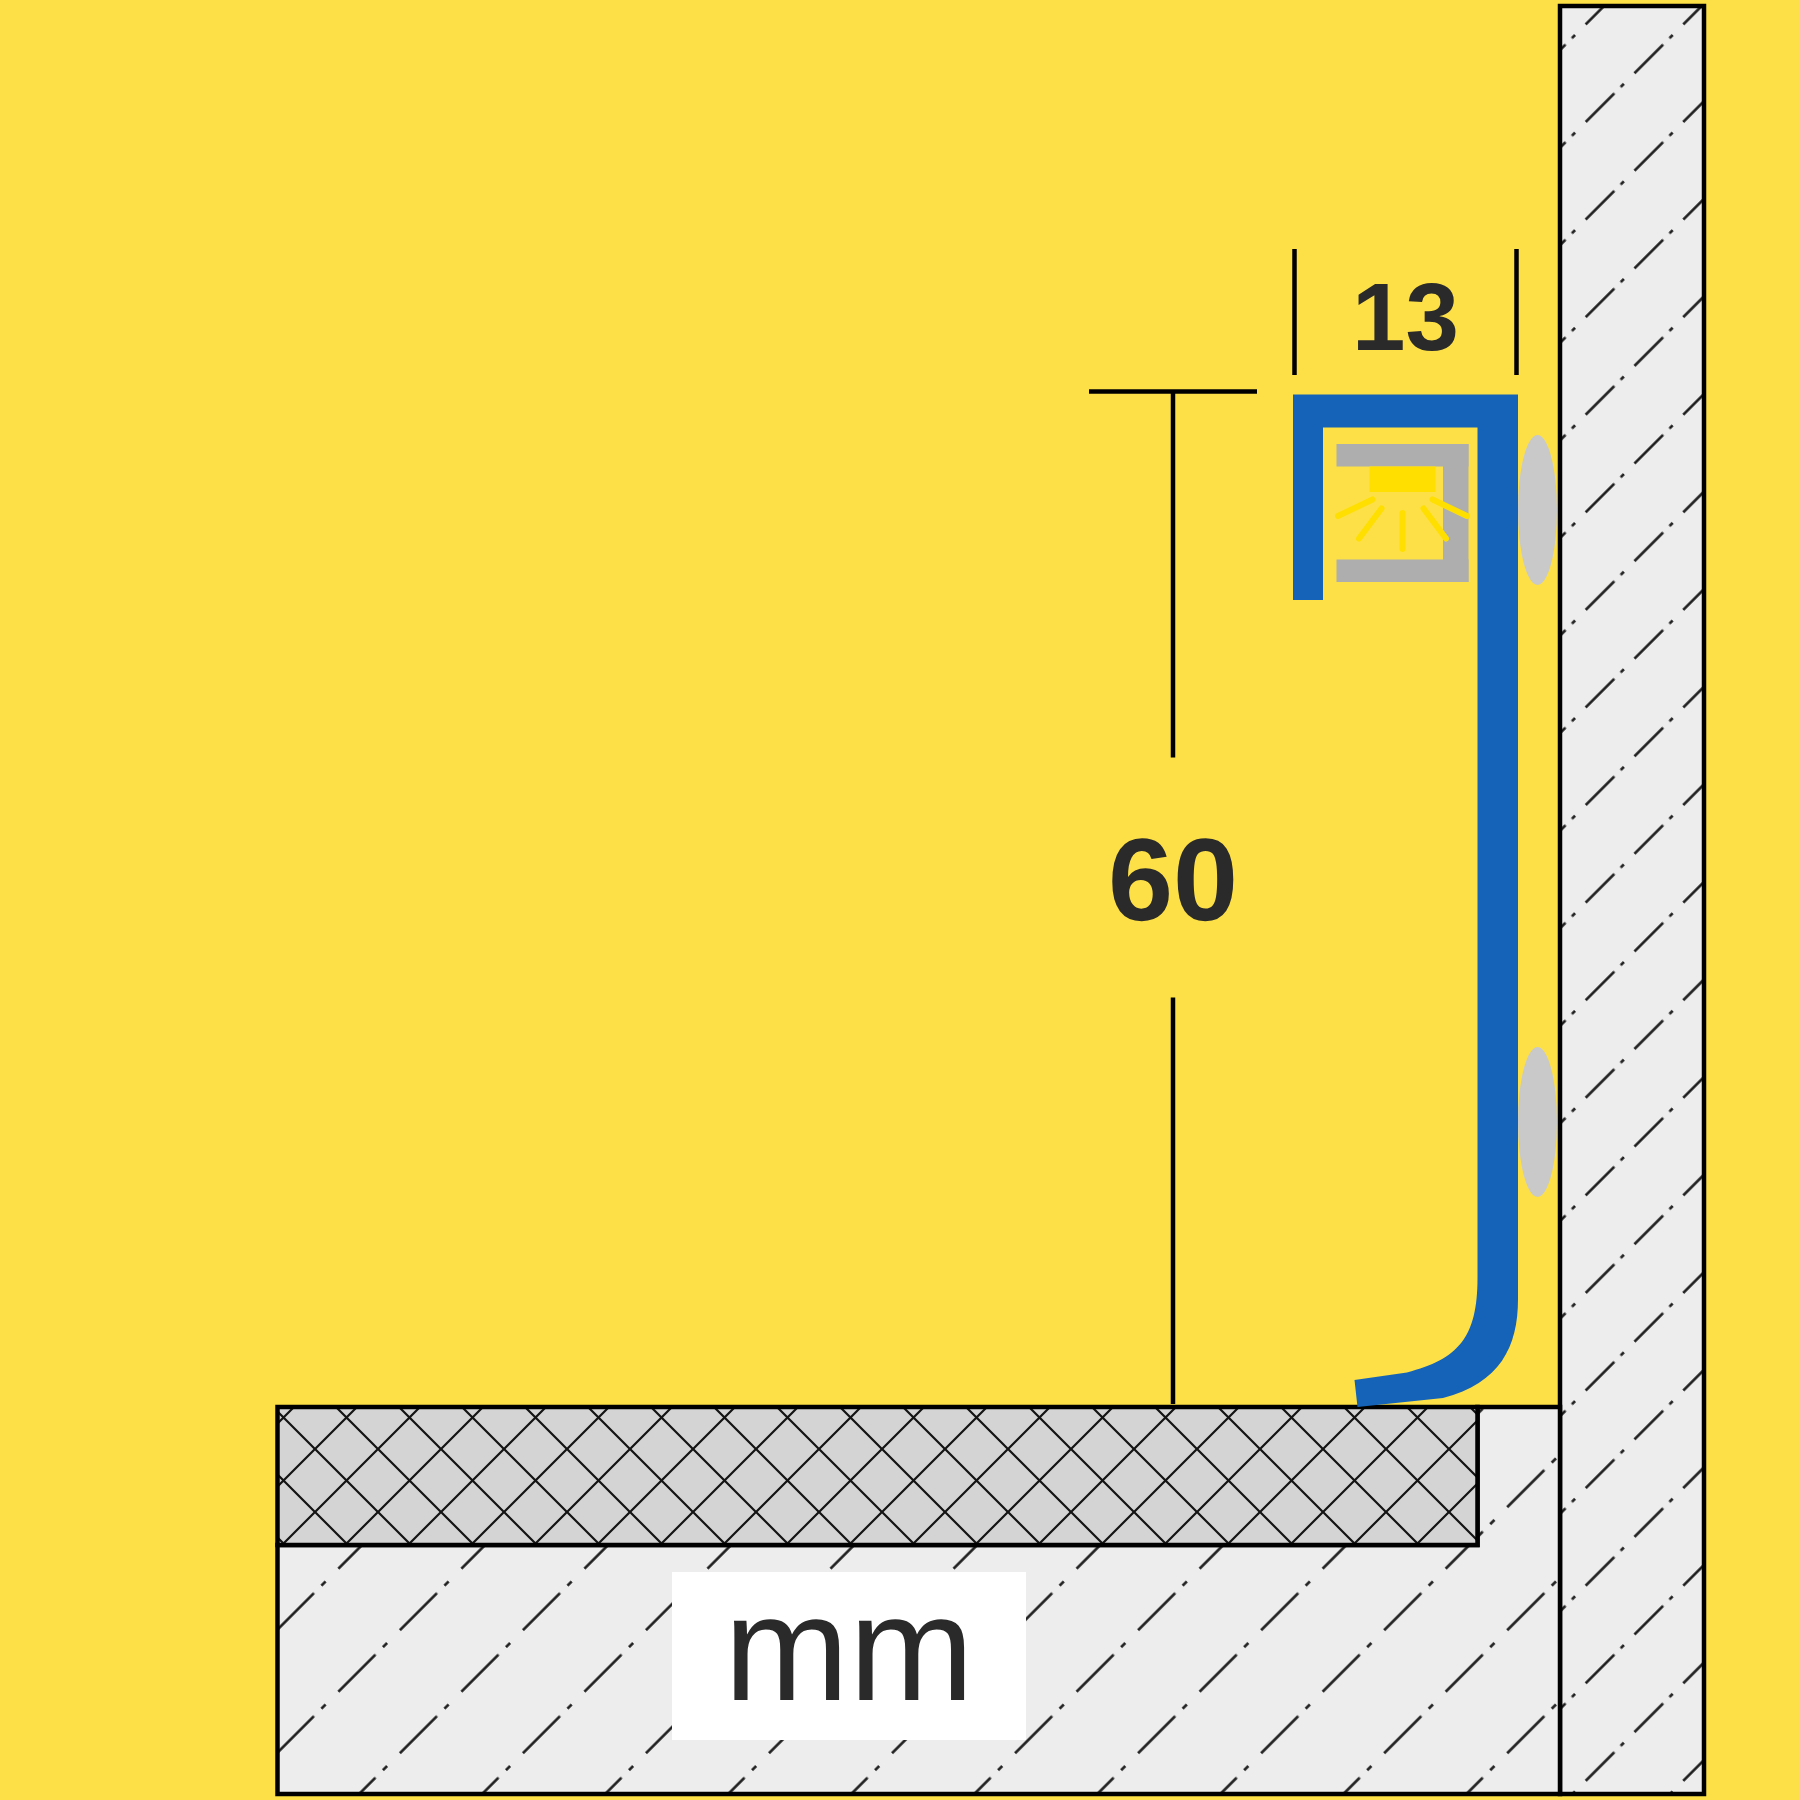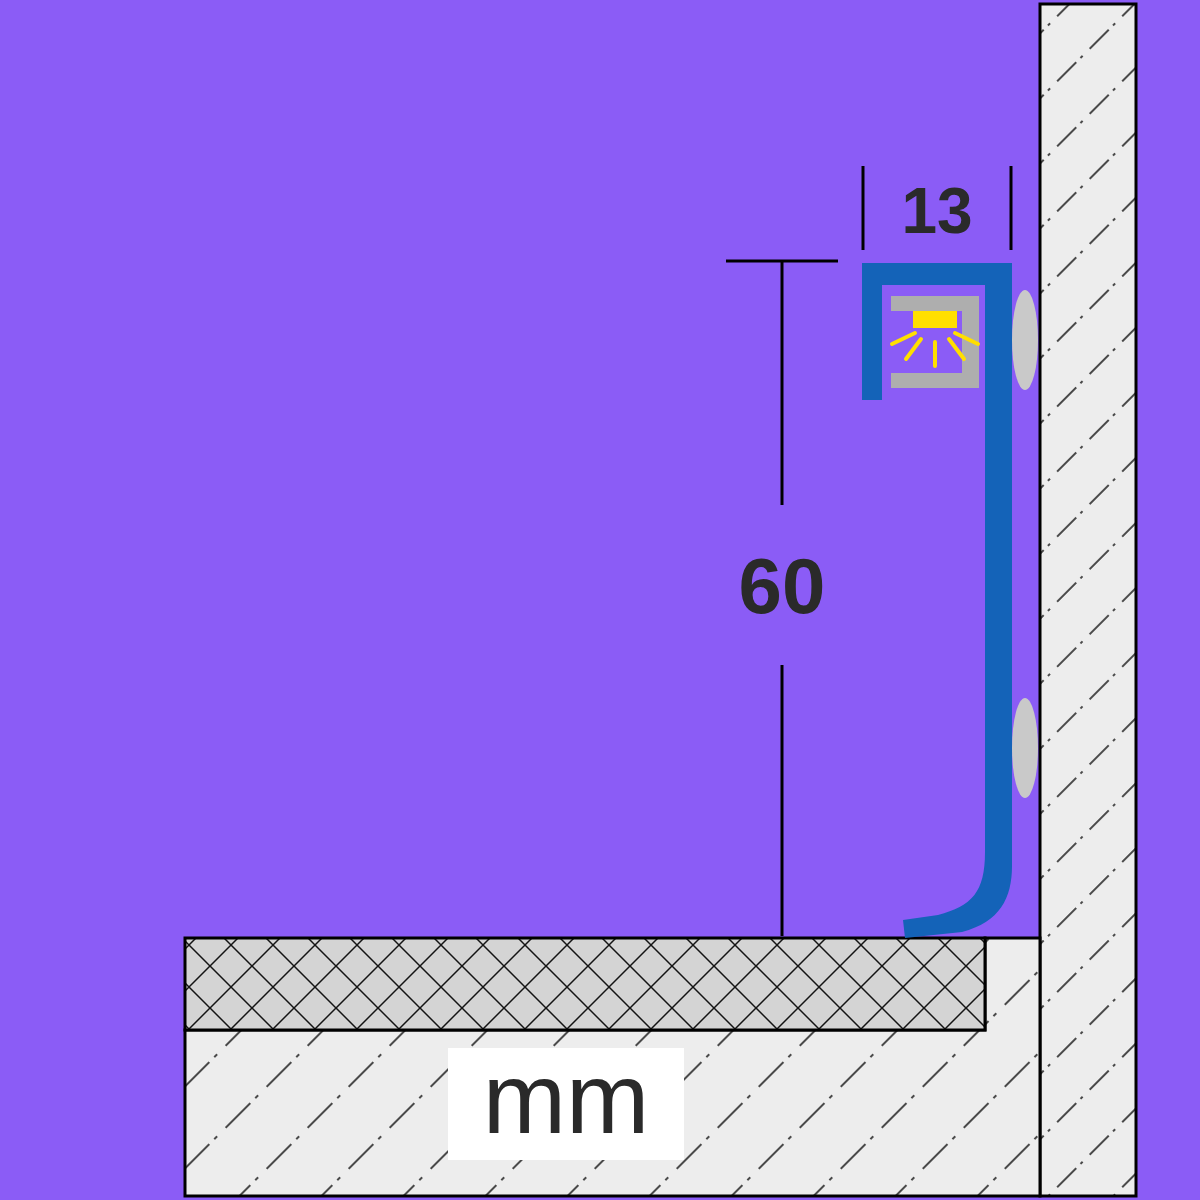--- a/index.html
+++ b/index.html
@@ -4,21 +4,21 @@
 <style>
   html, body {
     margin: 0;
     padding: 0;
     background: #ffffff;
   }
   .canvas {
     position: relative;
     width: 1200px;
     height: 1200px;
-    background: #8b5cf6;
+    background: #fde047;
     overflow: hidden;
   }
   svg { display: block; }
   .dim-text {
     font-family: "Liberation Sans", sans-serif;
     font-weight: 600;
   }
   .unit-text {
     font-family: "Liberation Sans", sans-serif;
     font-weight: 500;

